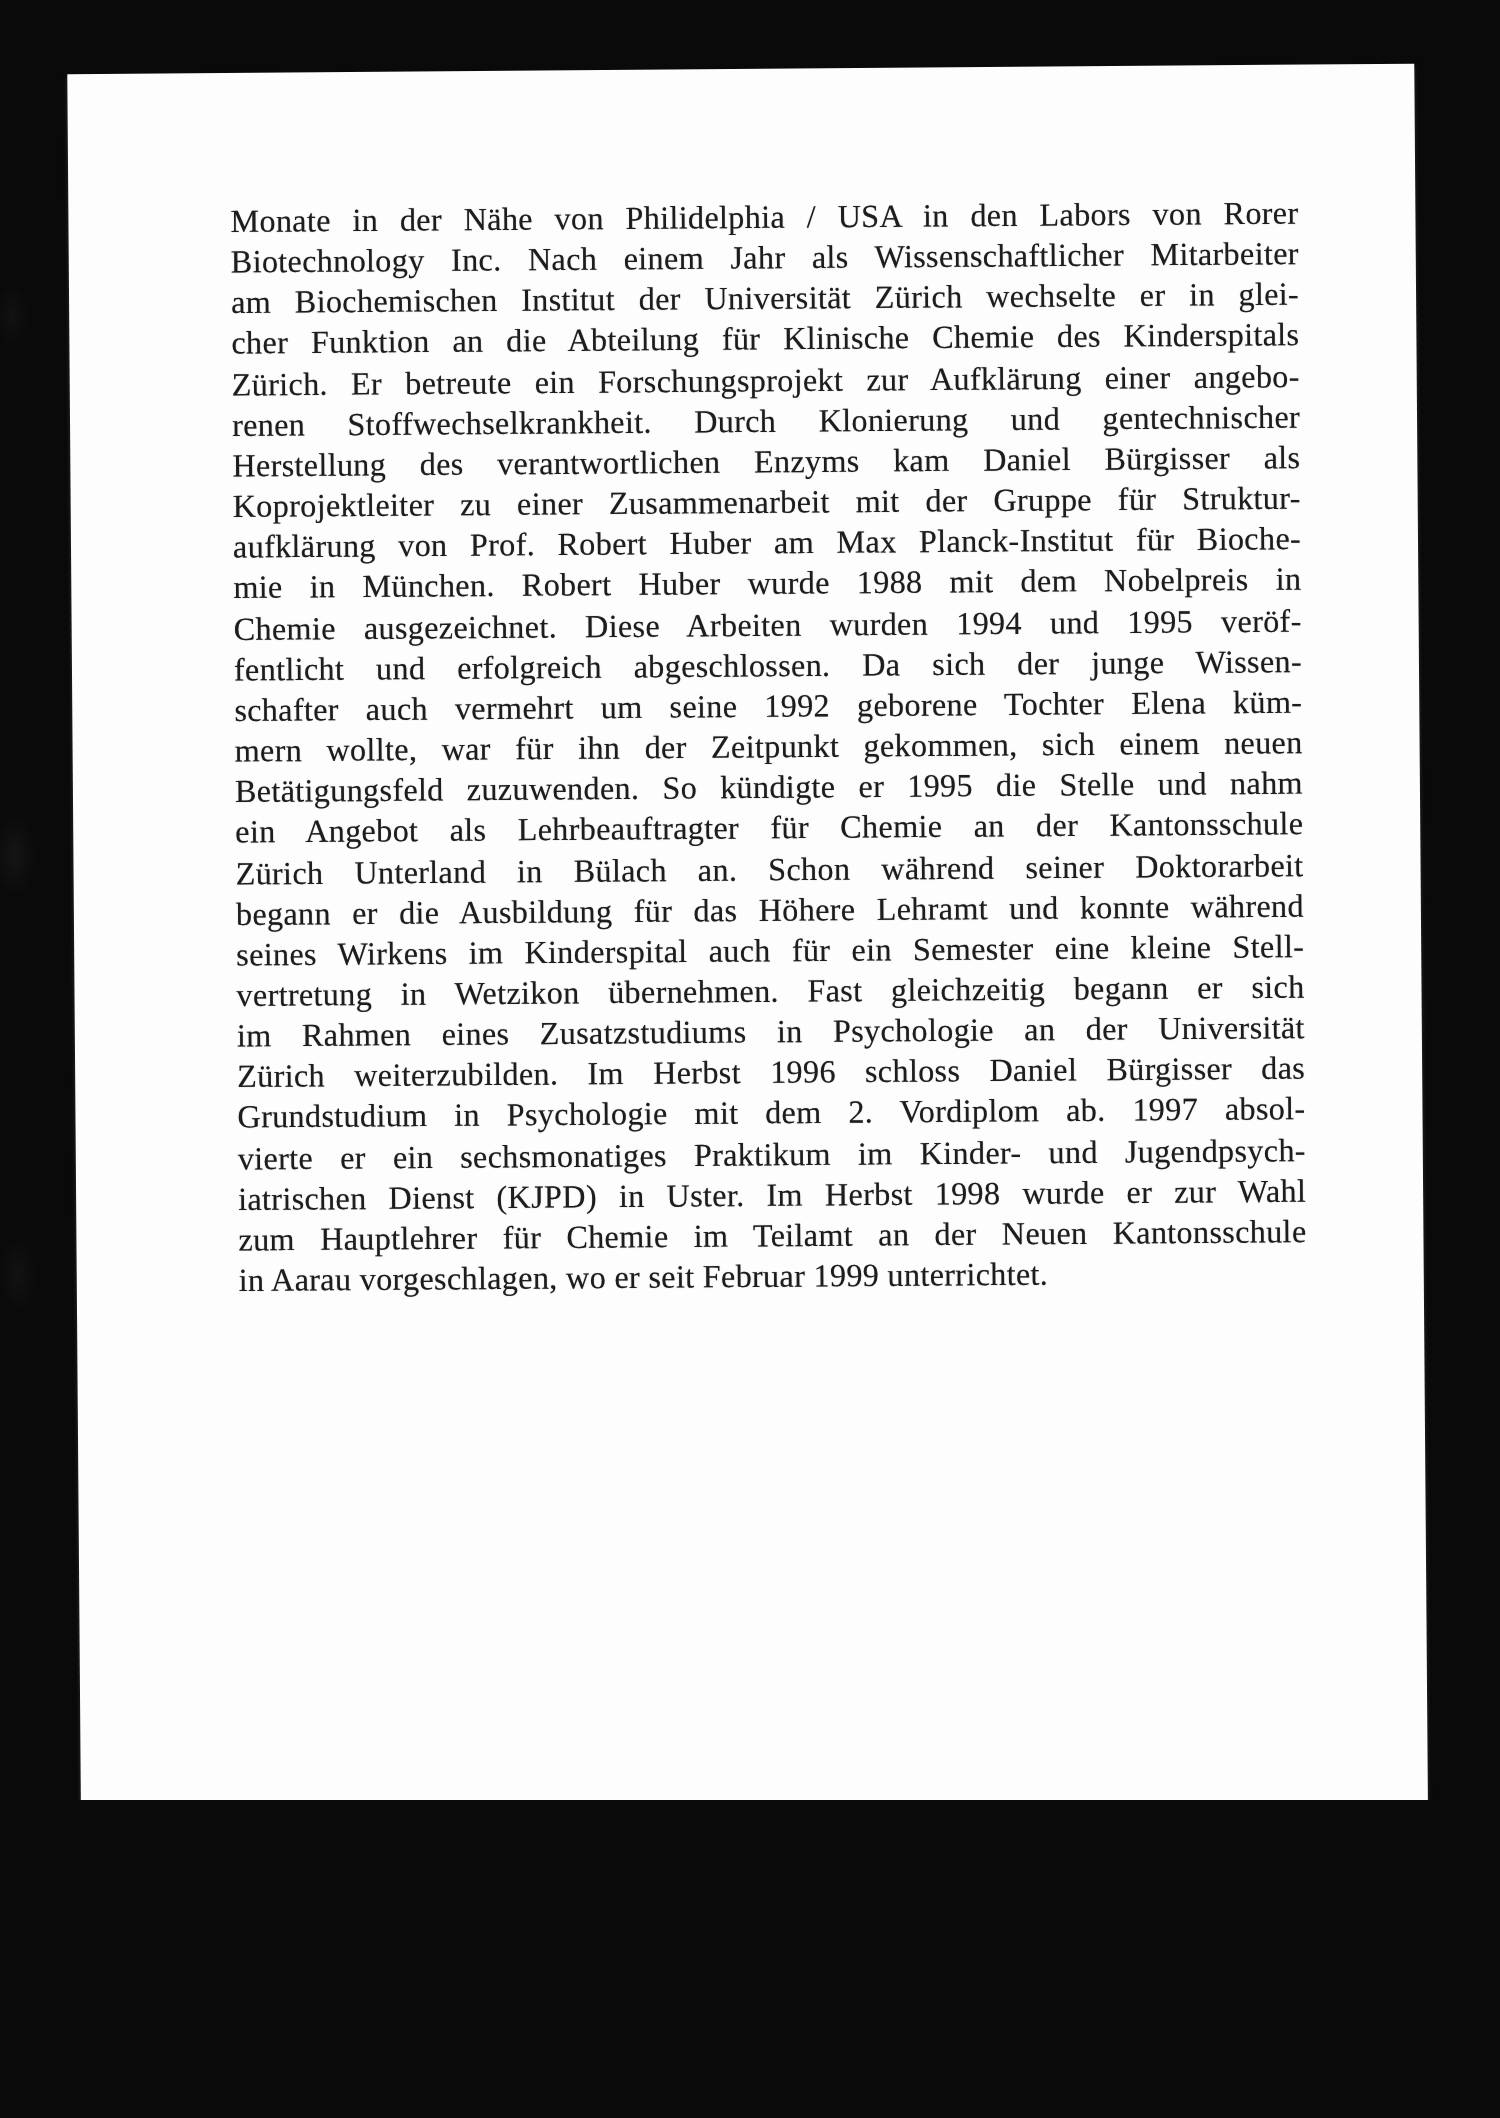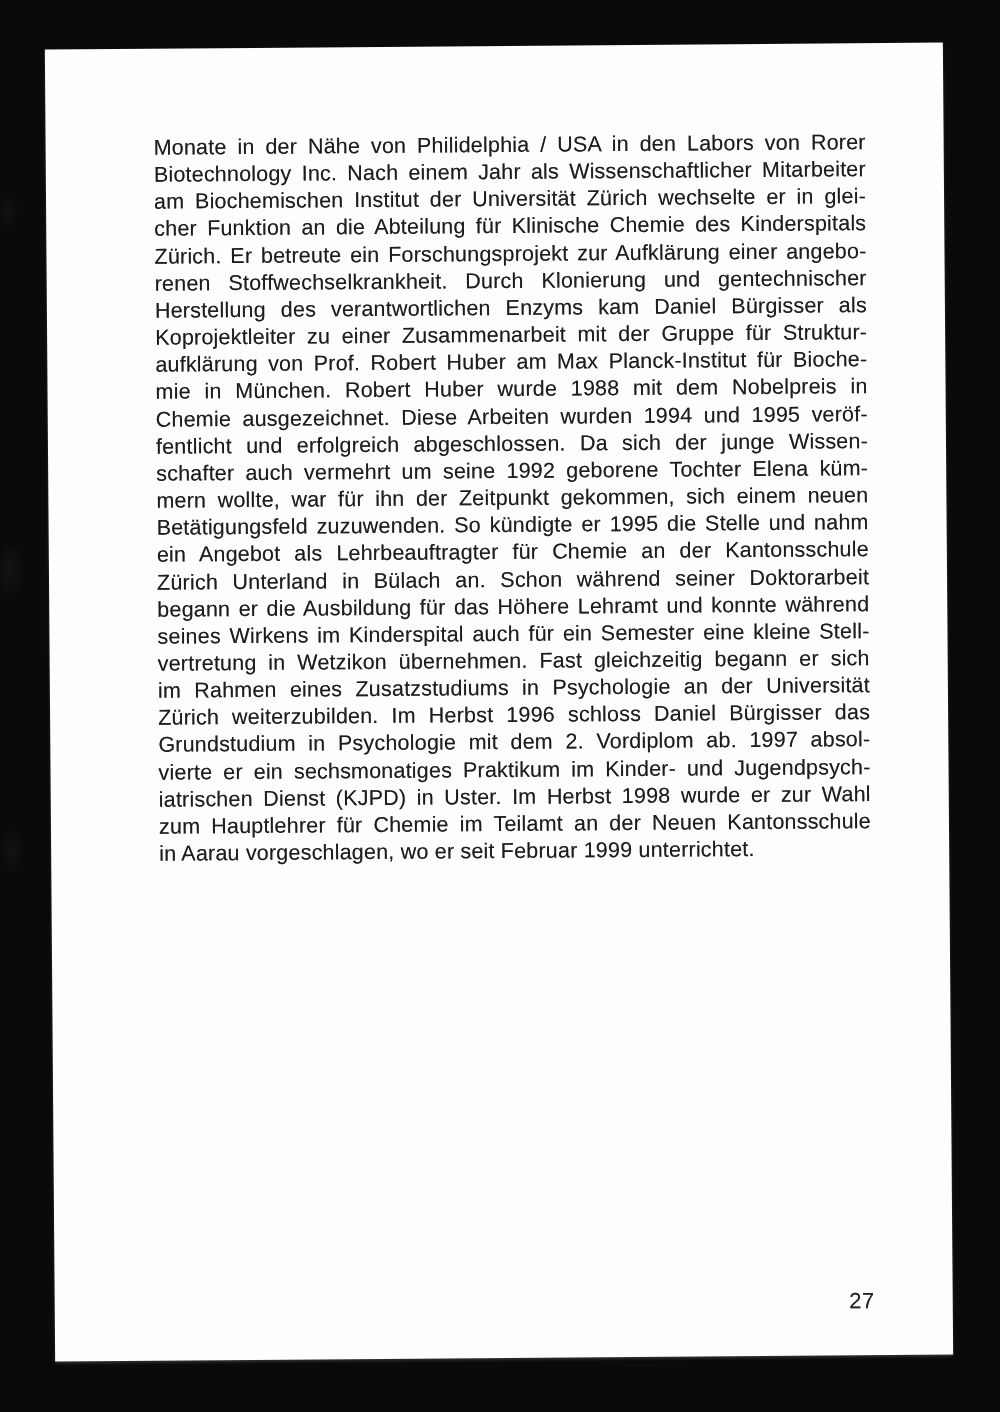--- a/index.html
+++ b/index.html
@@ -3,24 +3,24 @@
 <meta charset="utf-8">
 <style>
   html, body {
     margin: 0;
     padding: 0;
     background: #0a0a0a;
   }
   .scan-area {
     position: relative;
     width: 1000px;
-    height: 1412px;
+    height: 1200px;
     background: #0a0a0a;
     overflow: hidden;
-    font-family: Liberation Sans, sans-serif;
+    font-family: Liberation Serif, serif;
   }
   
   .scan-area::before {
     content: "";
     position: absolute;
     left: 0; top: 150px;
     width: 34px; height: 900px;
     background:
       radial-gradient(ellipse 20px 40px at 10px 420px, rgba(120,120,120,0.10), transparent 70%),
       radial-gradient(ellipse 16px 30px at 8px 60px, rgba(120,120,120,0.07), transparent 70%),

